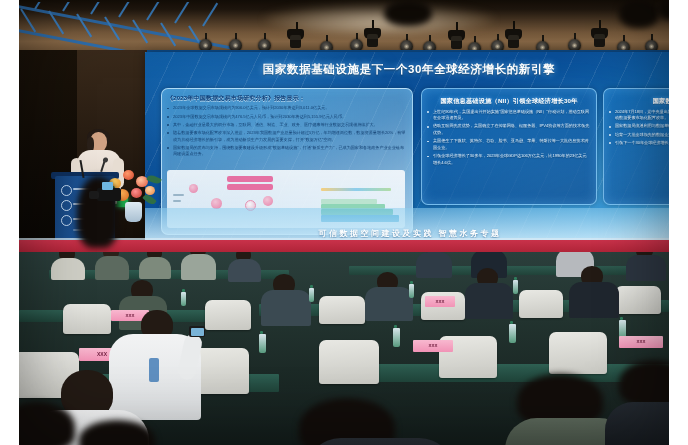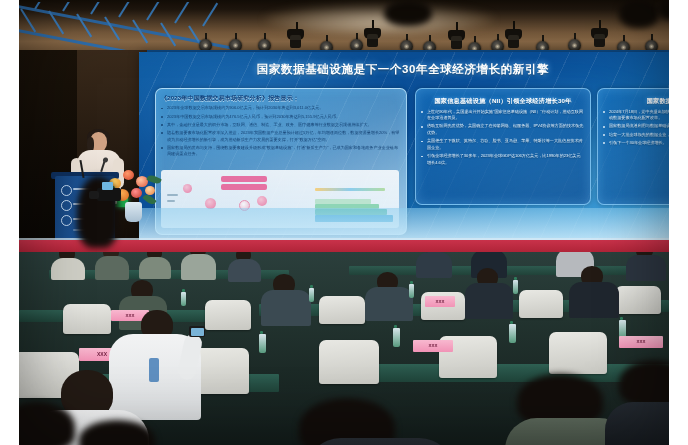--- a/index.html
+++ b/index.html
@@ -31,21 +31,21 @@
   .par-stem{position:absolute;width:2px;height:7px;background:#1b1812;}
   .mover{position:absolute;width:17px;height:19px;}
   .mover-head{position:absolute;left:0;top:0;width:17px;height:11px;border-radius:3px 3px 5px 5px;background:#14110c;}
   .mover-lens{position:absolute;left:3px;top:6px;width:11px;height:6px;border-radius:2px;background:#2a261e;}
   .mover-base{position:absolute;left:3px;top:11px;width:11px;height:8px;background:#191611;border-radius:0 0 2px 2px;}
   .hang{position:absolute;width:2px;background:#120f0a;}
 
   
   .screen-surround{position:absolute;left:0;top:50px;width:650px;height:195px;
     background:linear-gradient(180deg,#0f4f8f 0%,#0d4a88 30%,#0b4480 60%,#093b72 100%);}
-  .screen{position:absolute;left:120px;top:52px;width:530px;height:190px;
+  .screen{position:absolute;left:126px;top:52px;width:530px;height:190px;
     background:linear-gradient(155deg,#0f5ea6 0%,#0b4f96 22%,#0a4f99 45%,#1268ad 68%,#2a8fd0 88%,#5fb4e4 100%);
     overflow:hidden;box-shadow:0 0 10px rgba(0,0,0,.35);}
   .scr-glow1{position:absolute;left:-40px;top:-30px;width:300px;height:180px;border-radius:50%;
     background:radial-gradient(ellipse,rgba(60,150,220,.45),transparent 70%);filter:blur(14px);}
   .scr-glow2{position:absolute;right:-60px;bottom:-40px;width:340px;height:200px;border-radius:50%;
     background:radial-gradient(ellipse,rgba(120,200,240,.35),transparent 70%);filter:blur(16px);}
   .scr-lines{position:absolute;left:0;top:0;width:100%;height:100%;opacity:.18;
     background:repeating-linear-gradient(115deg,rgba(255,255,255,.5) 0 1px,transparent 1px 26px);}
 
   .slide-title{position:absolute;left:14px;top:10px;width:500px;text-align:center;
@@ -282,20 +282,21 @@
         <div class="mini-chart">
           <div class="mc-layer" style="bottom:0;width:78px;height:7px;background:#3fa9d8;"></div>
           <div class="mc-layer" style="bottom:7px;width:72px;height:6px;background:#62c3a8;"></div>
           <div class="mc-layer" style="bottom:13px;width:64px;height:5px;background:#8fd8b4;"></div>
           <div class="mc-layer" style="bottom:18px;width:56px;height:5px;background:#bfe7cf;"></div>
           <div class="mc-layer" style="top:0;width:70px;height:3px;background:linear-gradient(90deg,#ffd37a,#8fd0ef,#b6e0a3);"></div>
         </div>
       </div>
 
       <div class="scr-bottom"></div>
+      <div class="banner">可信数据空间建设及实践 智慧水务专题</div>
     </div>
 
     <div class="spk">
       <div class="spk-hair"></div>
       <div class="spk-head"></div>
       <div class="spk-hair2"></div>
       <div class="spk-body"></div>
       <div class="spk-arm" style="left:2px;"></div>
       <div class="spk-arm" style="left:44px;"></div>
       <div class="mic"></div>

